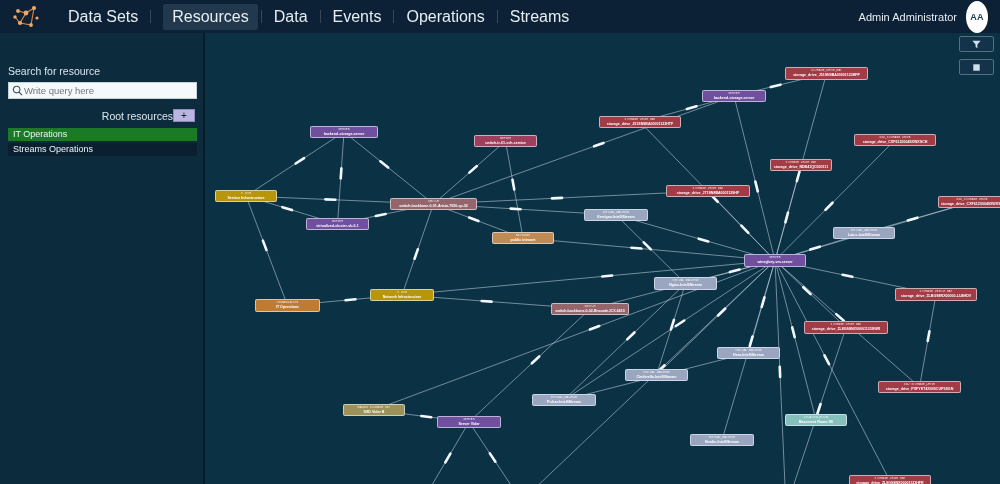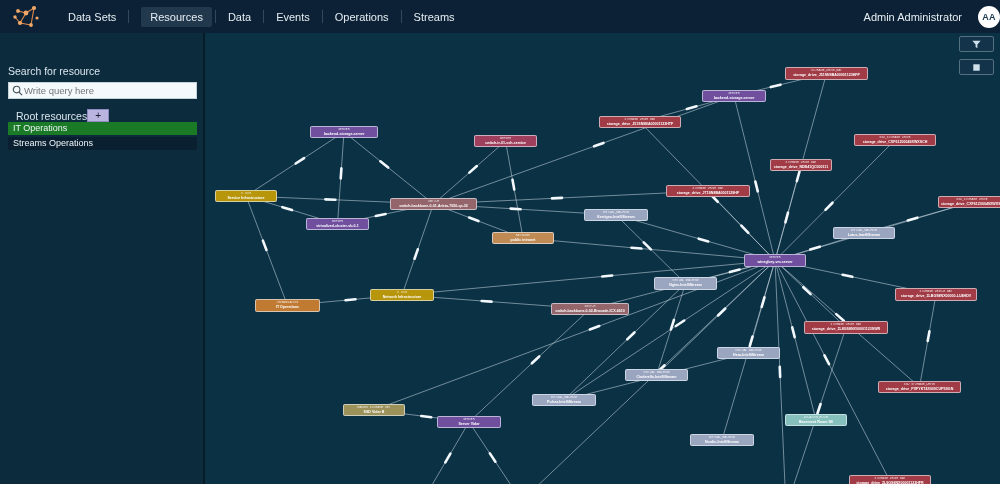--- a/index.html
+++ b/index.html
@@ -18,35 +18,36 @@
     display: flex; align-items: center;
     z-index: 40;
   }
   #logo-box {
     width: 52px; height: 33px;
     display: flex; align-items: center; justify-content: center;
   }
   #nav { display: flex; align-items: center; height: 33px; margin-left: 4px; }
   .nav-item {
     position: relative;
-    color: #e6edf3; font-size: 11px;
+    color: #e6edf3; font-size: 16px;
     padding: 4px 9px; margin: 0 3px;
     border-radius: 2px;
     white-space: nowrap; cursor: pointer;
   }
   .nav-item.active { background: #22394d; margin-left: 12px; }
   .nav-sep {
     width: 1px; height: 13px; background: #31495c;
   }
   #user-area {
-    margin-left: auto; display: flex; align-items: center; gap: 16px;
+    margin-left: auto; display: flex; align-items: center; gap: 9px;
+    padding-right: 12px;
   }
   #user-name { color: #e6edf3; font-size: 11px; }
   #avatar {
-    width: 22px; height: 22px; border-radius: 50%;
+    width: 22px; height: 32px; border-radius: 50%;
     background: #ffffff; color: #18394f;
     font-size: 9px; font-weight: bold;
     display: flex; align-items: center; justify-content: center;
     letter-spacing: .3px;
   }
 
   
   #sidebar {
     position: absolute; top: 33px; left: 0;
     width: 205px; height: 451px;
@@ -65,21 +66,22 @@
     padding-left: 3px;
     margin-bottom: 10px;
   }
   #search-input {
     border: 0; outline: 0; background: transparent;
     font-family: "Liberation Sans", sans-serif;
     font-size: 9.5px; color: #7d8b94;
     width: 160px; margin-left: 1px;
   }
   #root-head {
-    display: flex; align-items: center; justify-content: flex-start;
+    display: flex; align-items: center; justify-content: flex-end;
+    margin-bottom: 6px;
     padding-left: 8px;
   }
   #add-btn {
     width: 22px; height: 13px;
     background: #b9b4e0; border: 1px solid #8f8ac0;
     color: #1b1b32; font-size: 10px; line-height: 11px;
     text-align: center; cursor: pointer;
   }
   .res-item {
     height: 13px; width: 189px;

